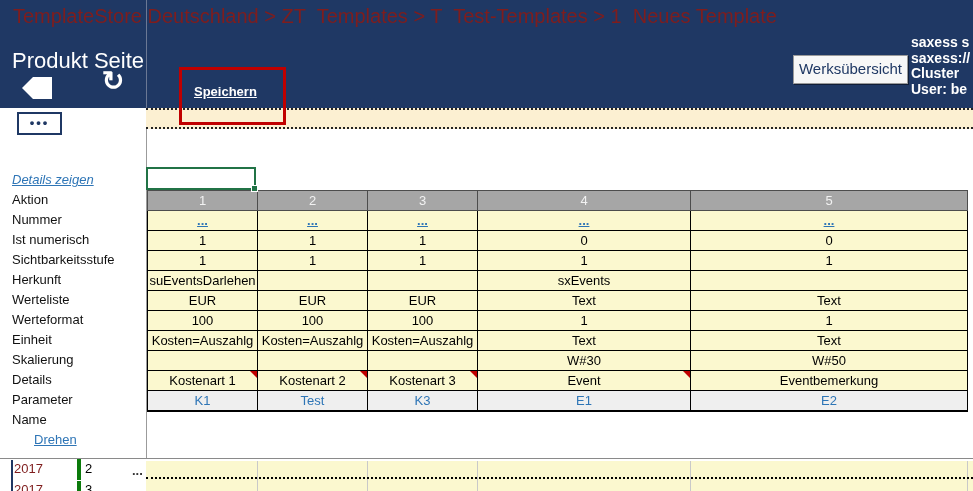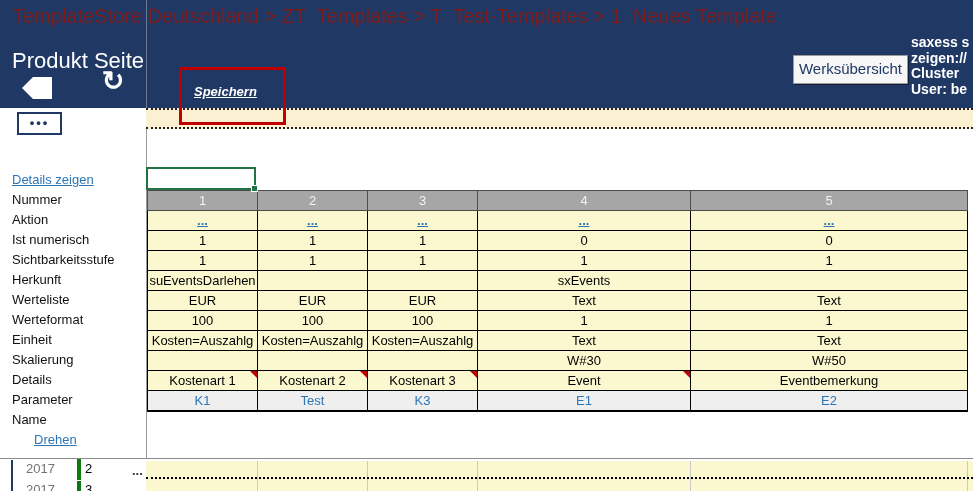--- a/index.html
+++ b/index.html
@@ -7,21 +7,21 @@
          font-family:"Liberation Sans",sans-serif;}
 
   
   .navband{position:absolute;left:0;top:0;width:973px;height:108px;background:var(--navy,#1F3864);}
   .title{position:absolute;left:13px;top:5px;font-size:20px;color:#7f1d1d;white-space:nowrap;}
   .pagelabel{position:absolute;left:12px;top:48px;font-size:22px;color:#fff;}
   .backbtn{position:absolute;left:22px;top:77px;width:32px;height:22px;cursor:pointer;}
   .refreshbtn{position:absolute;left:96px;top:63px;width:34px;height:36px;color:#fff;
               font-size:27px;font-weight:bold;text-align:center;line-height:36px;cursor:pointer;}
   .savelink{position:absolute;left:194px;top:84px;font-size:13px;font-weight:600;color:#fff;
-            text-decoration:underline;cursor:pointer;font-style:italic;}
+            text-decoration:underline;cursor:pointer;}
   .redbox{position:absolute;left:179px;top:67px;width:101px;height:52px;
           border:3px solid var(--red,#C00000);z-index:5;pointer-events:none;}
   .werksbtn{position:absolute;left:793px;top:55px;width:113px;height:27px;background:#F7F7F7;
             border:1px solid #9a9a9a;box-shadow:1px 1px 0 rgba(0,0,0,.45);
             color:var(--navy,#1F3864);font-size:15px;font-family:"Liberation Sans",sans-serif;
             text-align:center;line-height:25px;cursor:pointer;}
   .infoblock{position:absolute;left:911px;top:35px;color:#fff;font-size:14px;font-weight:600;
              line-height:15.5px;white-space:nowrap;}
 
   
@@ -30,21 +30,21 @@
 
   
   .creamband{position:absolute;left:146px;top:108px;width:827px;height:21px;box-sizing:border-box;
              background:var(--cream,#FCF0D2);border-top:2px dotted #222;border-bottom:2px dotted #222;}
 
   
   .morebtn{position:absolute;left:17px;top:112px;width:45px;height:23px;box-sizing:border-box;
            border:2px solid var(--navy,#1F3864);background:#fff;color:var(--navy,#1F3864);
            font-size:13px;font-weight:bold;letter-spacing:2px;text-align:center;line-height:18px;cursor:pointer;}
   .detailslink{position:absolute;left:12px;top:172px;font-size:13px;color:var(--link,#2E75B6);
-               text-decoration:underline;cursor:pointer;}
+               text-decoration:underline;cursor:pointer;font-style:italic;}
   .rowlabels{position:absolute;left:12px;top:190px;width:132px;}
   .rowlabels div{height:20px;line-height:20px;font-size:13px;color:#111;white-space:nowrap;}
   .rowlabels .linkrow{color:var(--link,#2E75B6);text-decoration:underline;cursor:pointer;margin-left:22px;}
 
   
   .selcell{position:absolute;left:146px;top:167px;width:110px;height:23px;box-sizing:border-box;
            background:#fff;border:2px solid var(--selgreen,#217346);z-index:4;}
   .selcell::after{content:"";position:absolute;right:-4px;bottom:-4px;width:5px;height:5px;
                   background:var(--selgreen,#217346);border:1px solid #fff;}
 
@@ -57,21 +57,21 @@
                 overflow:hidden;cursor:cell;}
   table.grid .cell-link{color:var(--link,#2E75B6);font-weight:bold;text-decoration:underline;cursor:pointer;}
   table.grid tr.drehen-row td{background:#EFEFEF;color:var(--link,#2E75B6);
                               border-bottom:2px solid #000;cursor:pointer;}
   .tri{position:absolute;top:0;right:0;width:0;height:0;
        border-left:7px solid transparent;border-top:7px solid var(--red,#C00000);}
 
   
   .hsep{position:absolute;left:0;top:458px;width:973px;height:1px;background:#8a8a8a;}
   .f-vnavy{position:absolute;left:11px;top:460px;width:2px;height:31px;background:var(--navy,#1F3864);}
-  .f-year{position:absolute;font-size:13px;color:#737373;padding-left:12px;}
+  .f-year{position:absolute;font-size:13px;color:#7f1d1d;}
   .f-val{position:absolute;font-size:13px;color:#000;cursor:cell;}
   .f-greenbar{position:absolute;left:77px;width:4px;background:var(--green,#0B7A0B);}
   .f-dots{position:absolute;left:132px;top:463px;font-size:13px;font-weight:bold;color:#333;}
   .yellowband{position:absolute;left:146px;top:461px;width:827px;height:30px;
               background:var(--yellow,#FBF8CF);}
   .yellowband .cv{position:absolute;top:0;width:1px;height:30px;background:#C9C9C9;}
   .yellowband .dotline{position:absolute;left:0;top:16px;width:100%;border-top:2px dotted #000;}
 </style>
 </head>
 <body>
@@ -91,35 +91,35 @@
     <span>↻</span>
   </div>
 
   <div class="redbox"></div>
   <a class="savelink">Speichern</a>
 
   <div class="werksbtn">Werksübersicht</div>
 
   <div class="infoblock">
     <div>saxess s</div>
-    <div>zeigen://</div>
+    <div>saxess://</div>
     <div>Cluster</div>
     <div>User: be</div>
   </div>
 
   <div class="vline-top"></div>
   <div class="vline-mid"></div>
   <div class="creamband"></div>
 
   <div class="morebtn">•••</div>
   <a class="detailslink">Details zeigen</a>
 
   <div class="rowlabels">
+    <div>Aktion</div>
     <div>Nummer</div>
-    <div>Aktion</div>
     <div>Ist numerisch</div>
     <div>Sichtbarkeitsstufe</div>
     <div>Herkunft</div>
     <div>Werteliste</div>
     <div>Werteformat</div>
     <div>Einheit</div>
     <div>Skalierung</div>
     <div>Details</div>
     <div>Parameter</div>
     <div>Name</div>

